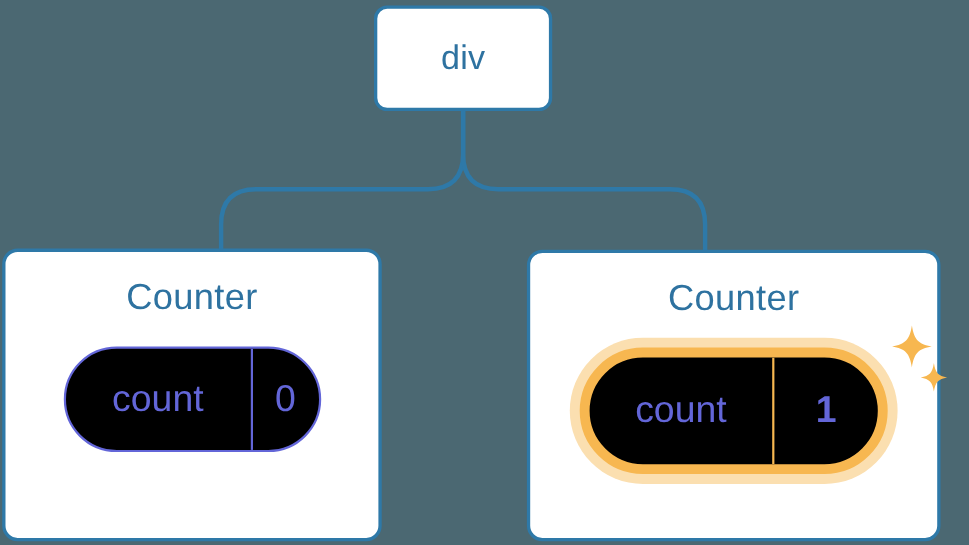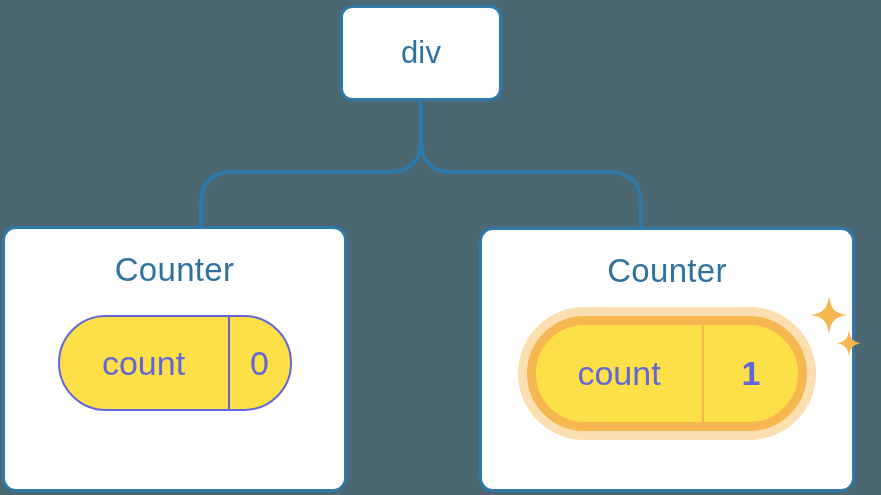--- a/index.html
+++ b/index.html
@@ -45,21 +45,21 @@
     line-height:1;
   }
 
   
   .pill-wrap{position:relative;margin-top:29px;}
   .pill{
     position:relative;
     display:flex;align-items:stretch;
     border:2px solid #6366d8;
     border-radius:999px;
-    background:#fde047;
+    background:#000000;
     box-sizing:border-box;
     overflow:hidden;
   }
   .pill-key,.pill-val{
     display:flex;align-items:center;justify-content:center;
     font-size:34px;color:#6366d8;
     box-sizing:border-box;
   }
   .pill-key{padding:0 22px;}
   .pill-val{padding:0 22px;border-left:2px solid #6366d8;}

